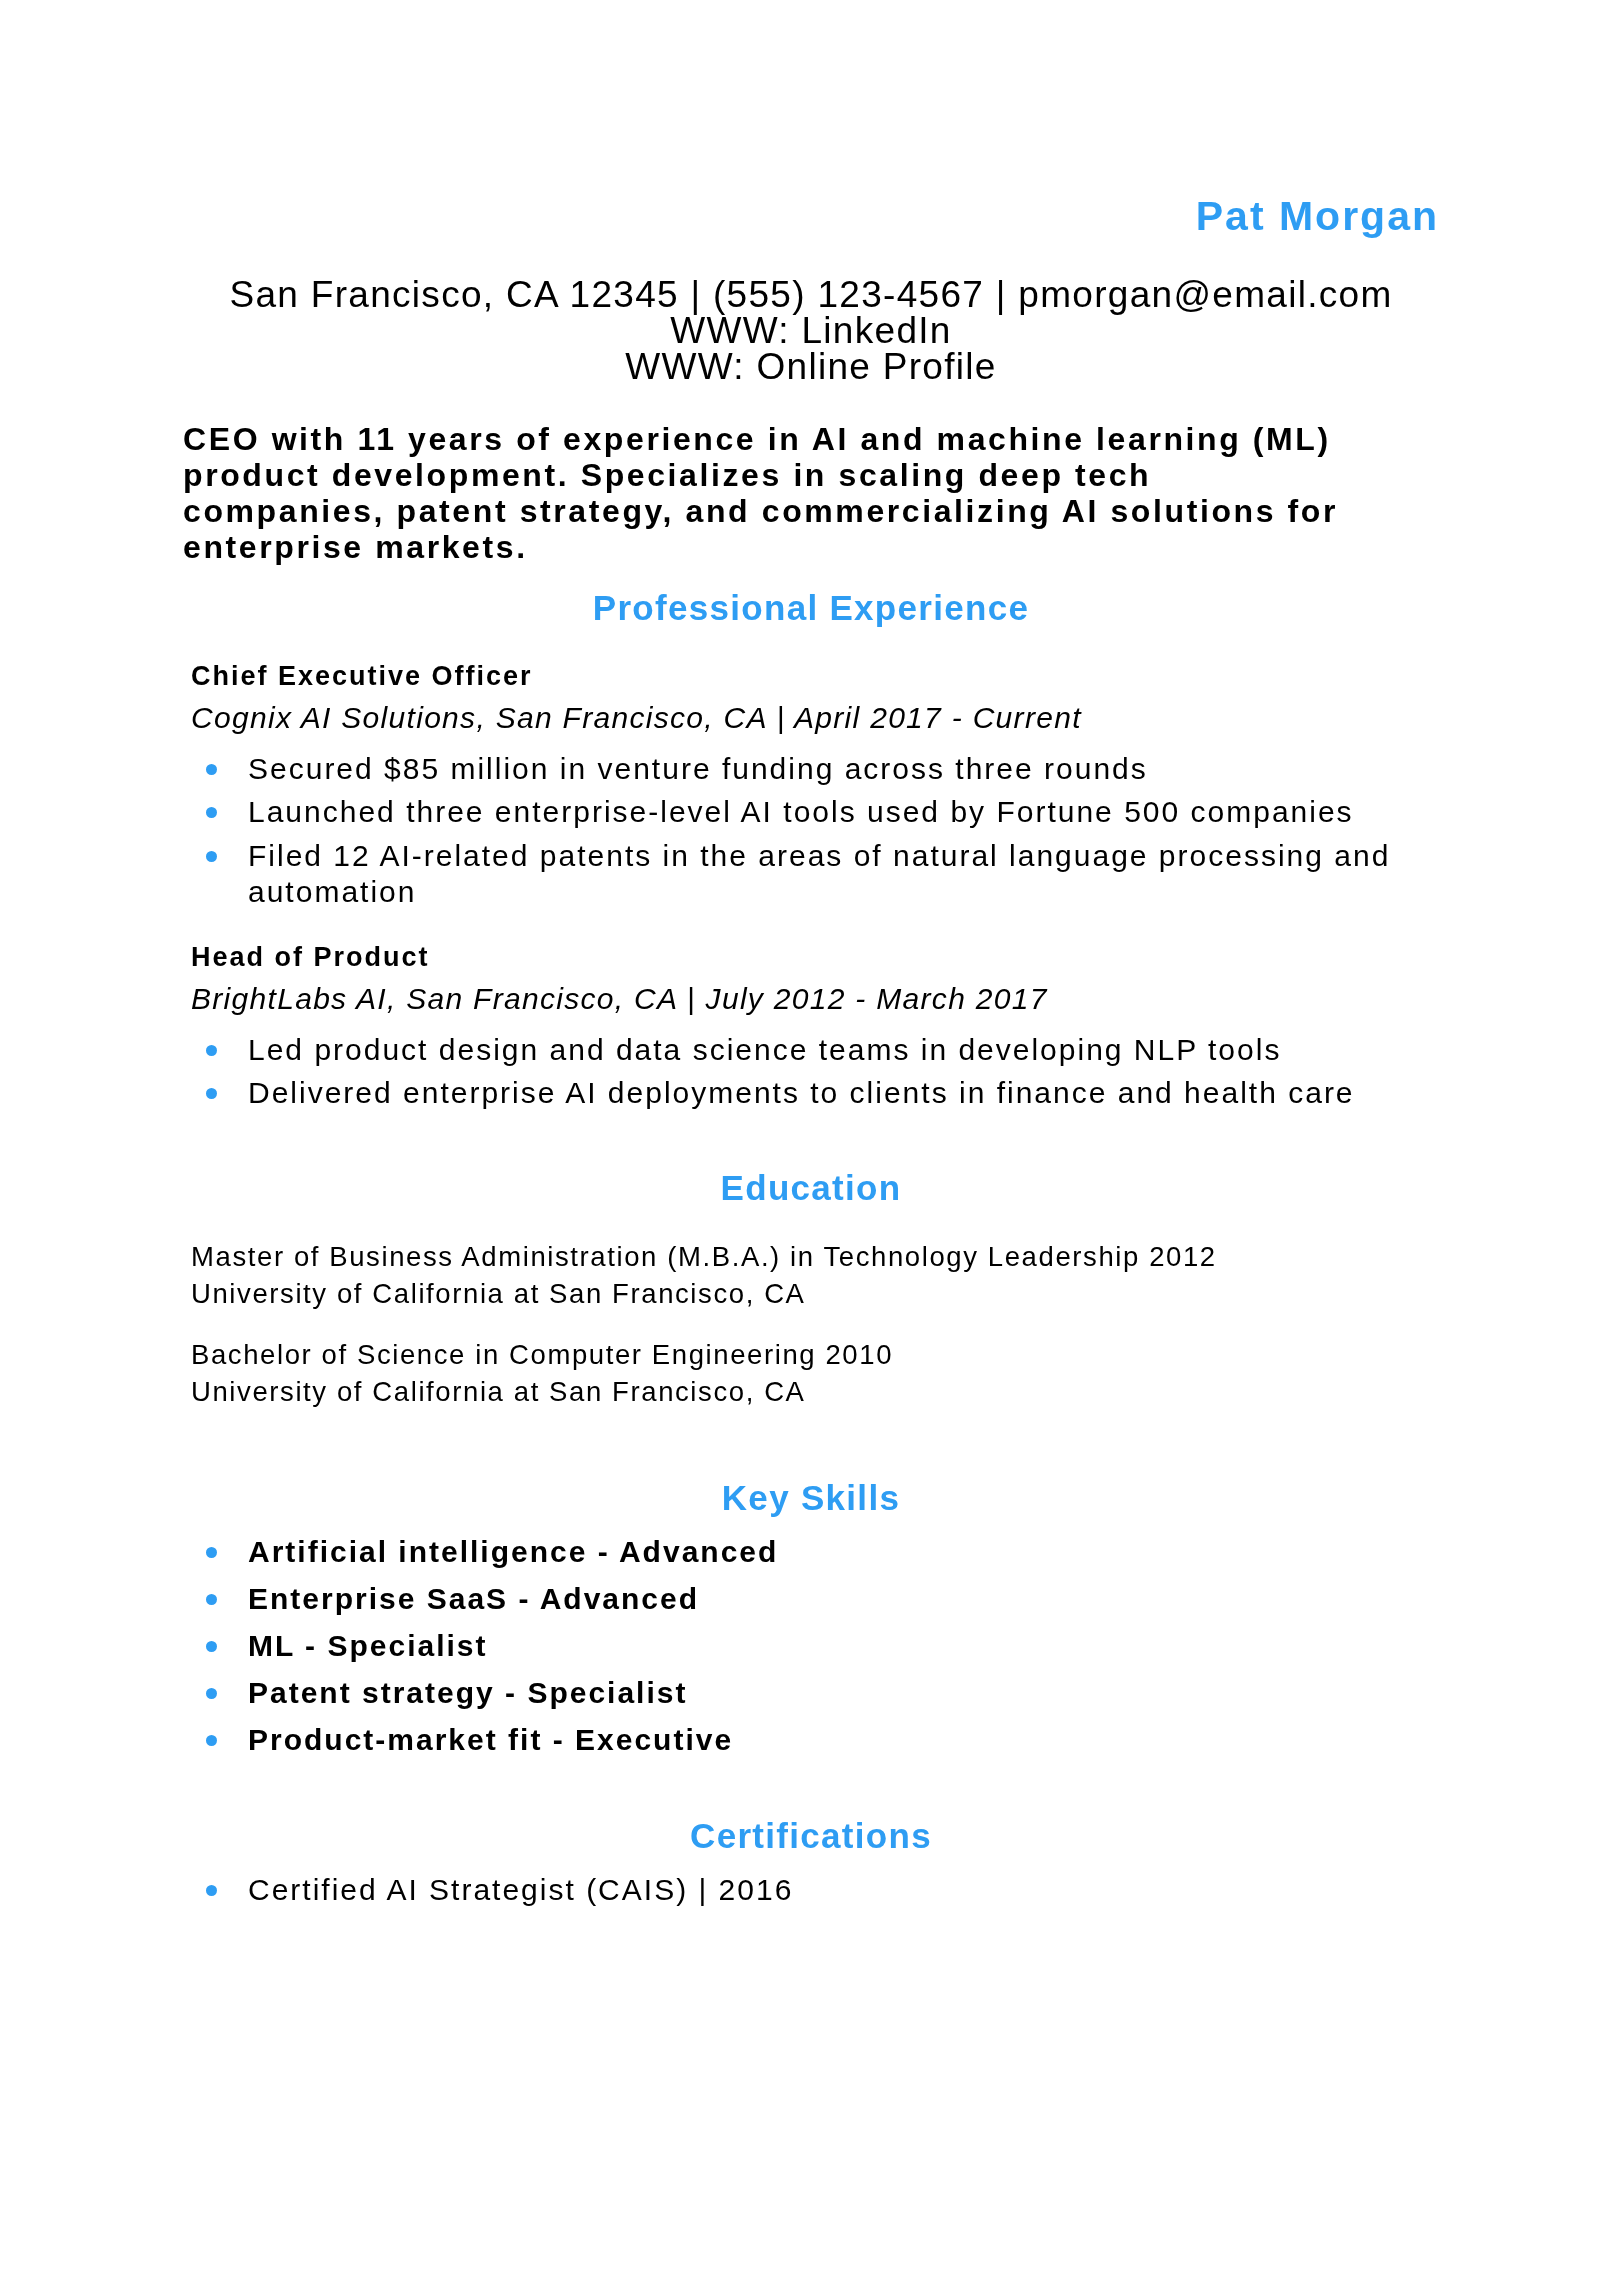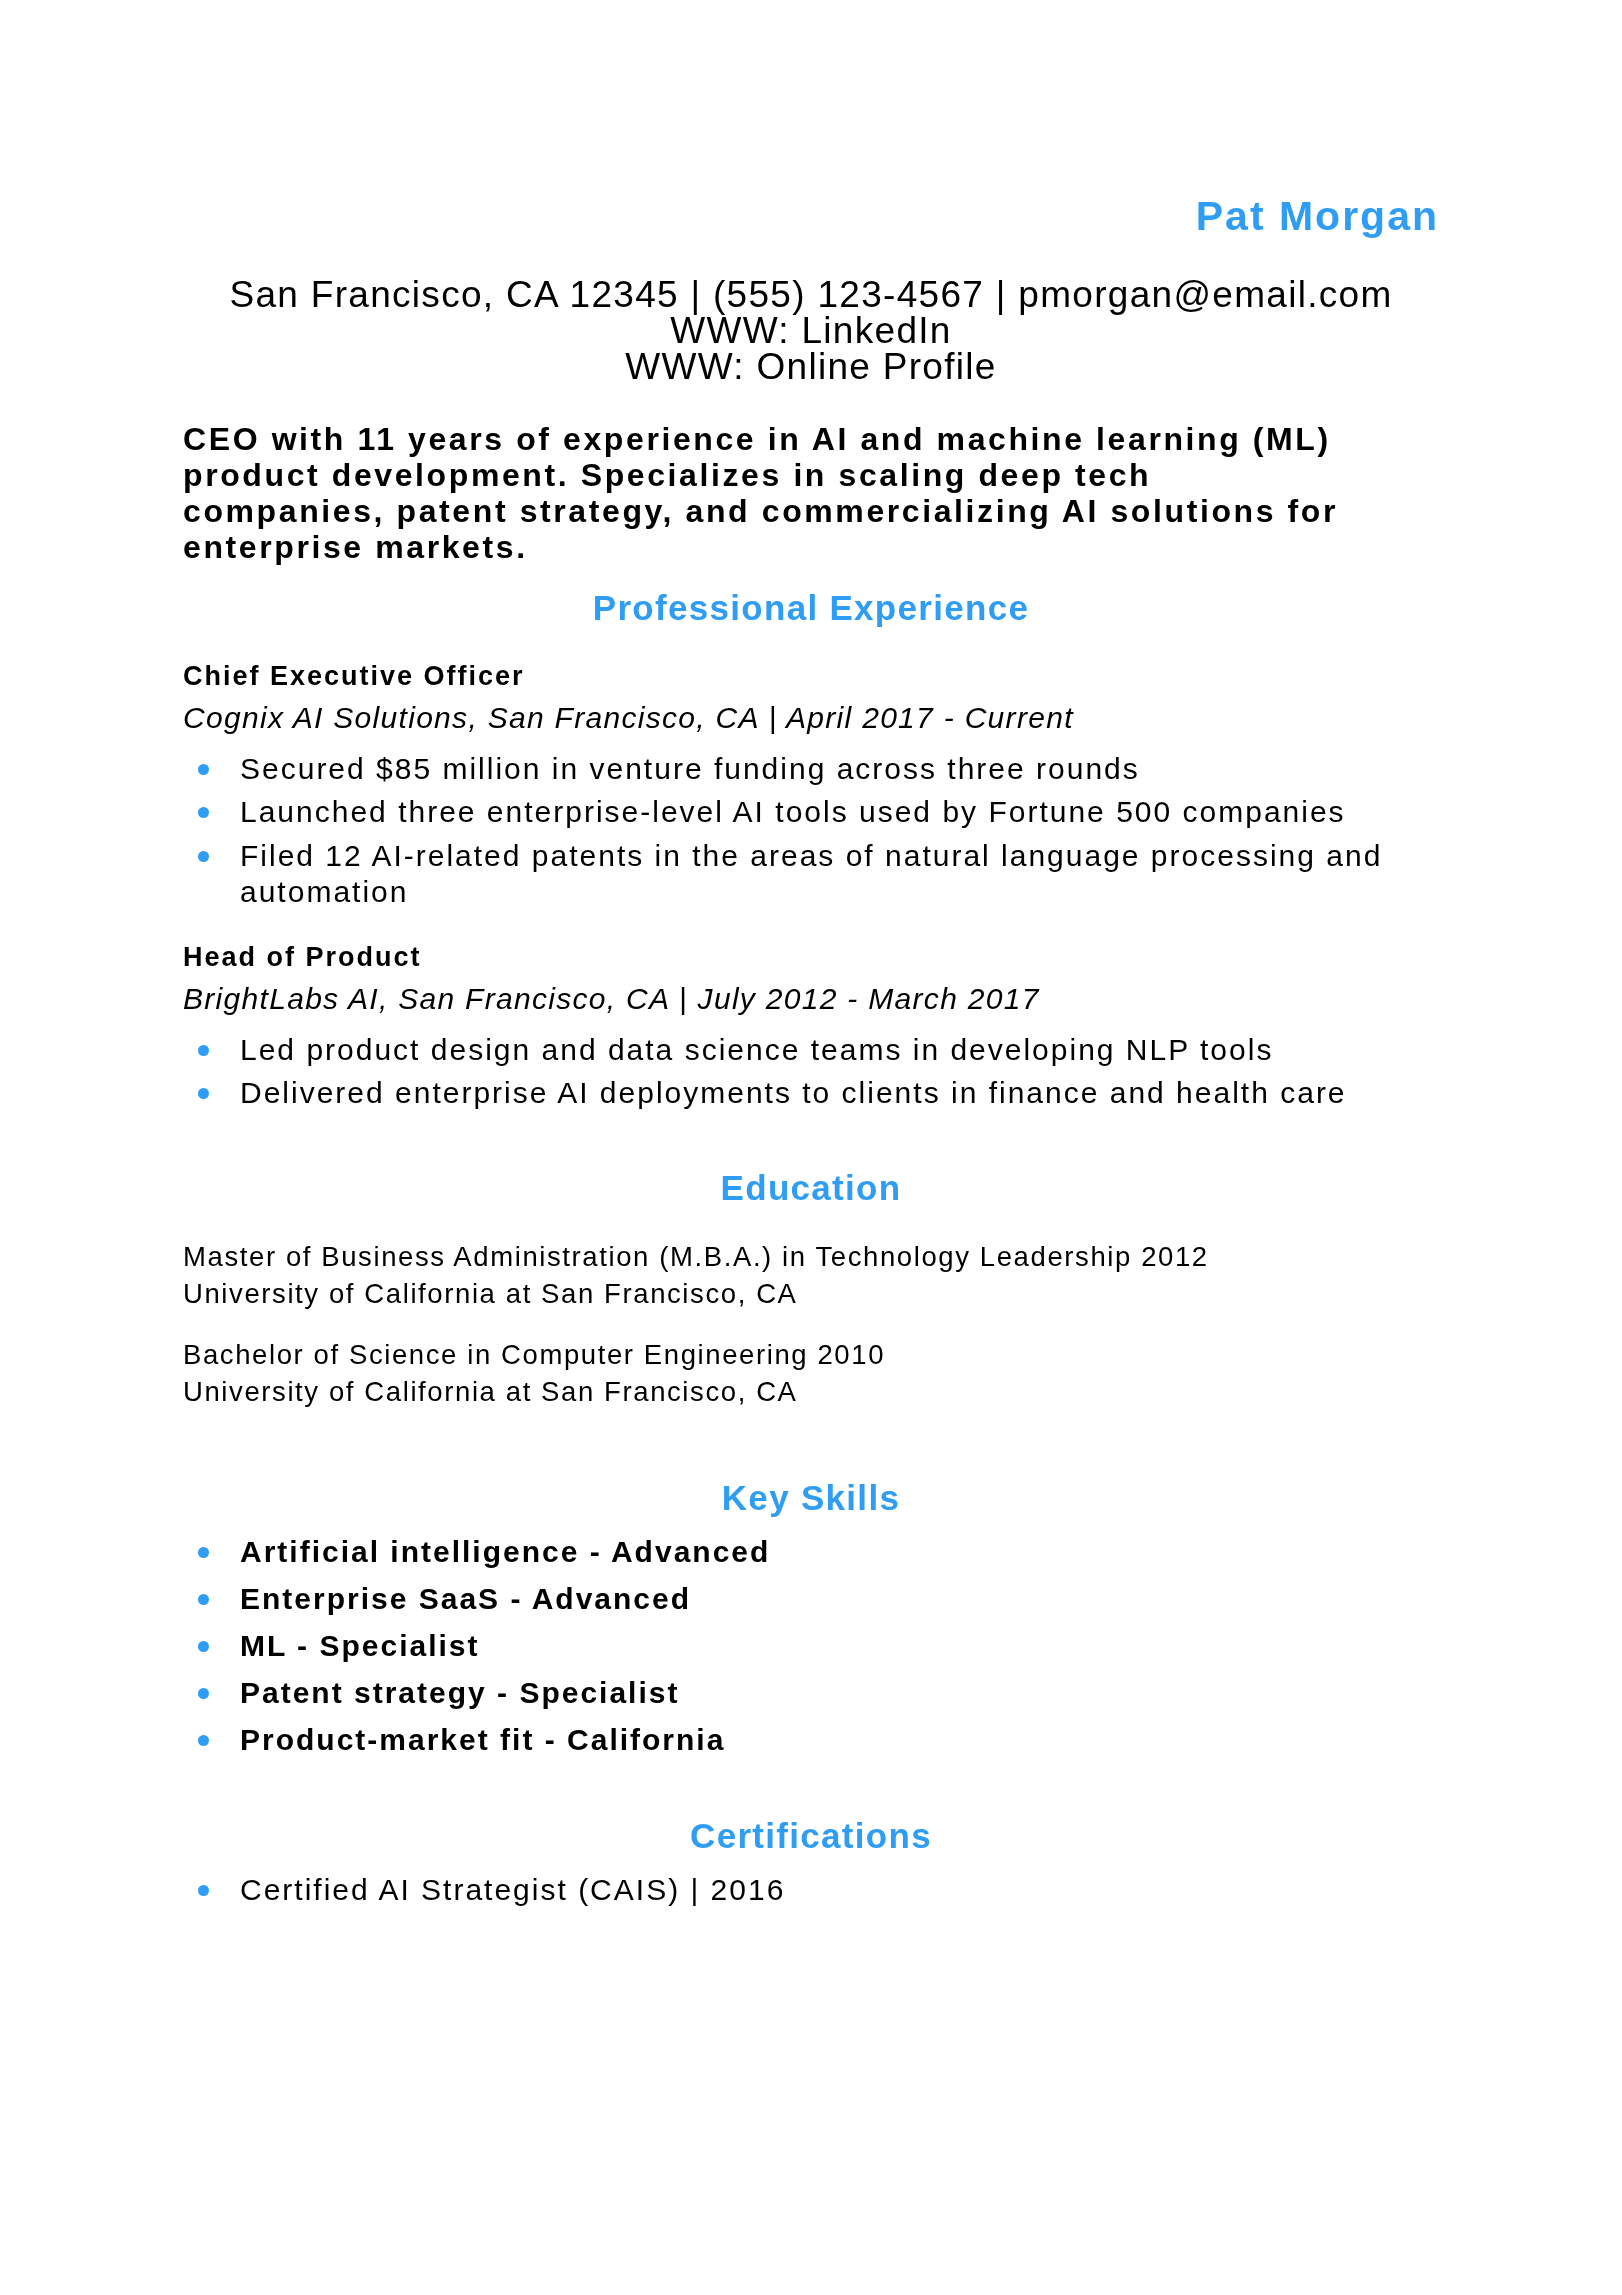--- a/index.html
+++ b/index.html
@@ -32,21 +32,21 @@
     letter-spacing: 1.3px;
   }
   .summary {
     margin: 36px 0 0 0;
     max-width: 1178px;
     font-size: 32px;
     line-height: 36px;
     font-weight: bold;
     letter-spacing: 2.6px;
   }
-  section { margin: 0; }
+  section { margin: 8px; }
   .sec-exp    { margin-top: 21px; }
   .sec-edu    { margin-top: 55px; }
   .sec-skills { margin-top: 66px; }
   .sec-certs  { margin-top: 56px; }
   .section-title {
     margin: 0;
     font-size: 35px;
     line-height: 43px;
     font-weight: bold;
     letter-spacing: 1.3px;
@@ -181,21 +181,21 @@
       <li class="bullet">
         <span class="dot"></span>
         <span class="bullet-text">ML - Specialist</span>
       </li>
       <li class="bullet">
         <span class="dot"></span>
         <span class="bullet-text">Patent strategy - Specialist</span>
       </li>
       <li class="bullet">
         <span class="dot"></span>
-        <span class="bullet-text">Product-market fit - California</span>
+        <span class="bullet-text">Product-market fit - Executive</span>
       </li>
     </ul>
   </section>
 
   <section class="sec-certs">
     <h2 class="section-title">Certifications</h2>
     <ul class="bullets certs-list">
       <li class="bullet">
         <span class="dot"></span>
         <span class="bullet-text">Certified AI Strategist (CAIS) | 2016</span>

